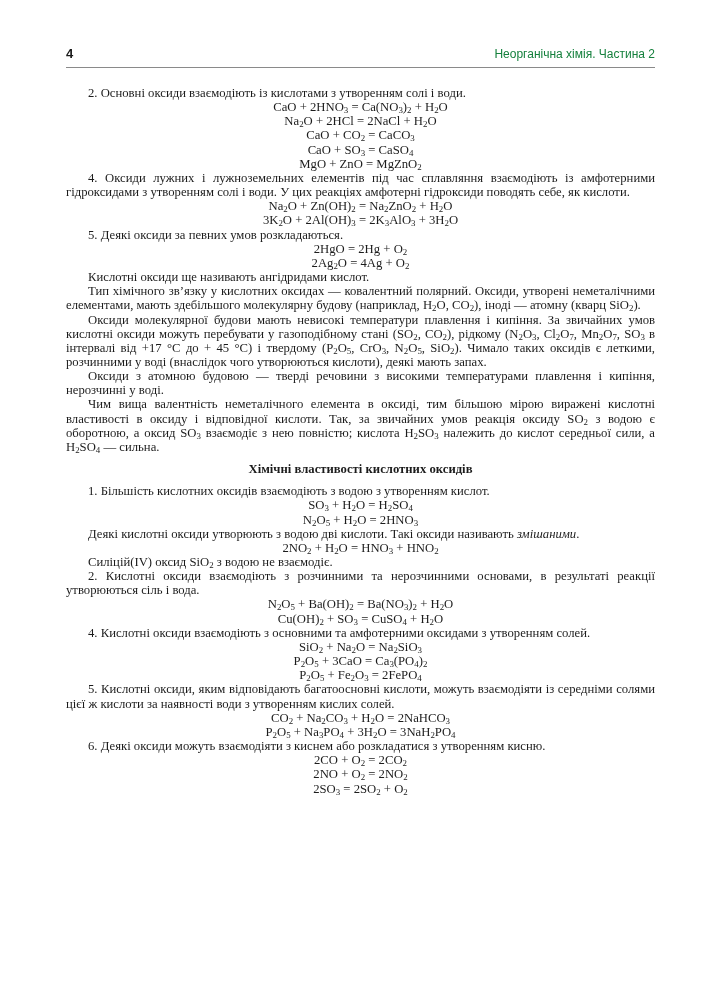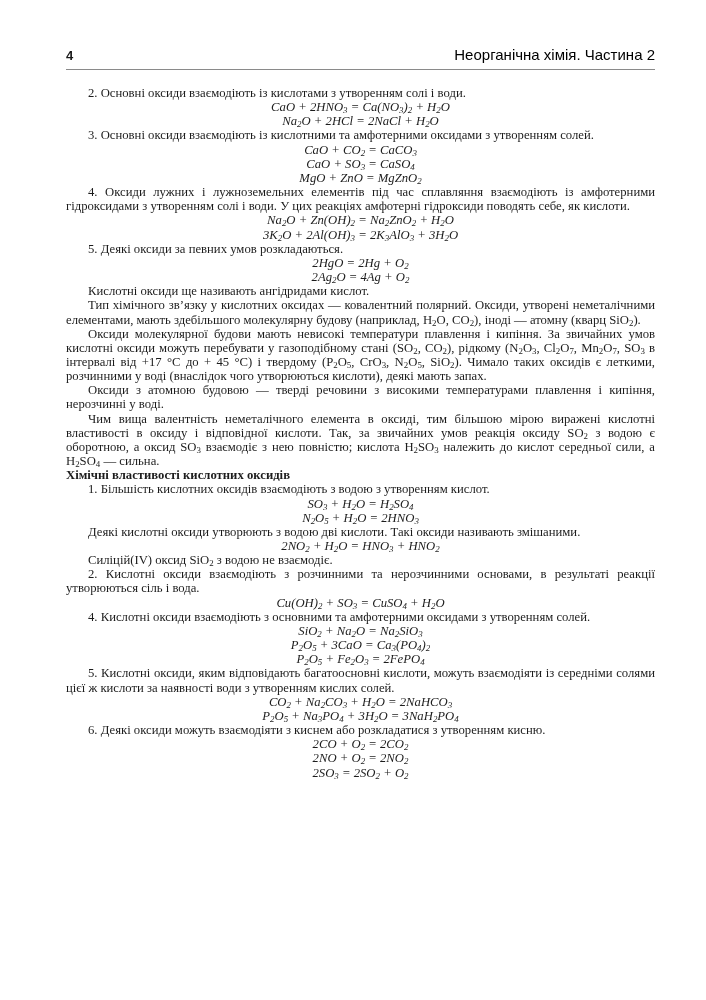--- a/index.html
+++ b/index.html
@@ -23,70 +23,69 @@
     padding-bottom: 6px;
     border-bottom: 1.5px solid #8a8a8a;
     font-family: "Liberation Sans", "DejaVu Sans", sans-serif;
   }
   .page-number {
     font-size: 13px;
     font-weight: bold;
     color: #1a1a1a;
   }
   .running-title {
-    font-size: 15px;
-    color: #000000;
+    font-size: 12px;
+    color: #15803d;
   }
   .page-content {
     position: absolute;
     left: 66px;
     right: 51px;
     top: 86px;
     font-family: "Liberation Serif", "DejaVu Serif", serif;
     font-size: 12.7px;
     line-height: 14.15px;
     color: #1c1c1c;
     text-align: justify;
   }
   p.para {
     margin: 0;
     text-indent: 22px;
   }
   p.para.bold { font-weight: bold; }
   .section-heading {
-    margin: 0;
+    margin: 8px;
     font-size: 12.7px;
     line-height: 14.15px;
     font-weight: bold;
-    text-align: left;
+    text-align: center;
   }
   .equation-block { text-align: center; }
-  .equation-line { white-space: nowrap; font-style: italic; }
+  .equation-line { white-space: nowrap; }
   sub.chem-sub {
     font-size: 0.7em;
     line-height: 0;
     vertical-align: -0.28em;
   }
-  .it { }
+  .it { font-style: italic; }
 </style>
 </head>
 <body>
 
 <div class="page">
   <div class="page-header">
     <span class="page-number">4</span>
     <span class="running-title">Неорганічна хімія. Частина 2</span>
   </div>
   <div class="page-content">
       <p class="para">2. Основні оксиди взаємодіють із кислотами з утворенням солі і води.</p>
       <div class="equation-block">
         <div class="equation-line">CaO + 2HNO<sub class="chem-sub">3</sub> = Ca(NO<sub class="chem-sub">3</sub>)<sub class="chem-sub">2</sub> + H<sub class="chem-sub">2</sub>O</div>
         <div class="equation-line">Na<sub class="chem-sub">2</sub>O + 2HCl = 2NaCl + H<sub class="chem-sub">2</sub>O</div>
       </div>
-      <p class="para">3. Основні оксиди взаємодіють із кислотними та амфотерними оксидами з утворенням солей.</p>
       <div class="equation-block">
         <div class="equation-line">CaO + CO<sub class="chem-sub">2</sub> = CaCO<sub class="chem-sub">3</sub></div>
         <div class="equation-line">CaO + SO<sub class="chem-sub">3</sub> = CaSO<sub class="chem-sub">4</sub></div>
         <div class="equation-line">MgO + ZnO = MgZnO<sub class="chem-sub">2</sub></div>
       </div>
       <p class="para">4. Оксиди лужних і лужноземельних елементів під час сплавляння взаємодіють із амфотерними гідроксидами з утворенням солі і води. У цих реакціях амфотерні гідроксиди поводять себе, як кислоти.</p>
       <div class="equation-block">
         <div class="equation-line">Na<sub class="chem-sub">2</sub>O + Zn(OH)<sub class="chem-sub">2</sub> = Na<sub class="chem-sub">2</sub>ZnO<sub class="chem-sub">2</sub> + H<sub class="chem-sub">2</sub>O</div>
         <div class="equation-line">3K<sub class="chem-sub">2</sub>O + 2Al(OH)<sub class="chem-sub">3</sub> = 2K<sub class="chem-sub">3</sub>AlO<sub class="chem-sub">3</sub> + 3H<sub class="chem-sub">2</sub>O</div>
       </div>
@@ -106,20 +105,21 @@
         <div class="equation-line">SO<sub class="chem-sub">3</sub> + H<sub class="chem-sub">2</sub>O = H<sub class="chem-sub">2</sub>SO<sub class="chem-sub">4</sub></div>
         <div class="equation-line">N<sub class="chem-sub">2</sub>O<sub class="chem-sub">5</sub> + H<sub class="chem-sub">2</sub>O = 2HNO<sub class="chem-sub">3</sub></div>
       </div>
       <p class="para">Деякі кислотні оксиди утворюють з водою дві кислоти. Такі оксиди називають <span class="it">змішаними</span>.</p>
       <div class="equation-block">
         <div class="equation-line">2NO<sub class="chem-sub">2</sub> + H<sub class="chem-sub">2</sub>O = HNO<sub class="chem-sub">3</sub> + HNO<sub class="chem-sub">2</sub></div>
       </div>
       <p class="para">Силіцій(IV) оксид SiO<sub class="chem-sub">2</sub> з водою не взаємодіє.</p>
       <p class="para">2. Кислотні оксиди взаємодіють з розчинними та нерозчинними основами, в результаті реакції утворюються сіль і вода.</p>
       <div class="equation-block">
+        <div class="equation-line">N<sub class="chem-sub">2</sub>O<sub class="chem-sub">5</sub> + Ba(OH)<sub class="chem-sub">2</sub> = Ba(NO<sub class="chem-sub">3</sub>)<sub class="chem-sub">2</sub> + H<sub class="chem-sub">2</sub>O</div>
         <div class="equation-line">Cu(OH)<sub class="chem-sub">2</sub> + SO<sub class="chem-sub">3</sub> = CuSO<sub class="chem-sub">4</sub> + H<sub class="chem-sub">2</sub>O</div>
       </div>
       <p class="para">4. Кислотні оксиди взаємодіють з основними та амфотерними оксидами з утворенням солей.</p>
       <div class="equation-block">
         <div class="equation-line">SiO<sub class="chem-sub">2</sub> + Na<sub class="chem-sub">2</sub>O = Na<sub class="chem-sub">2</sub>SiO<sub class="chem-sub">3</sub></div>
         <div class="equation-line">P<sub class="chem-sub">2</sub>O<sub class="chem-sub">5</sub> + 3CaO = Ca<sub class="chem-sub">3</sub>(PO<sub class="chem-sub">4</sub>)<sub class="chem-sub">2</sub></div>
         <div class="equation-line">P<sub class="chem-sub">2</sub>O<sub class="chem-sub">5</sub> + Fe<sub class="chem-sub">2</sub>O<sub class="chem-sub">3</sub> = 2FePO<sub class="chem-sub">4</sub></div>
       </div>
       <p class="para">5. Кислотні оксиди, яким відповідають багатоосновні кислоти, можуть взаємодіяти із середніми солями цієї ж кислоти за наявності води з утворенням кислих солей.</p>
       <div class="equation-block">

